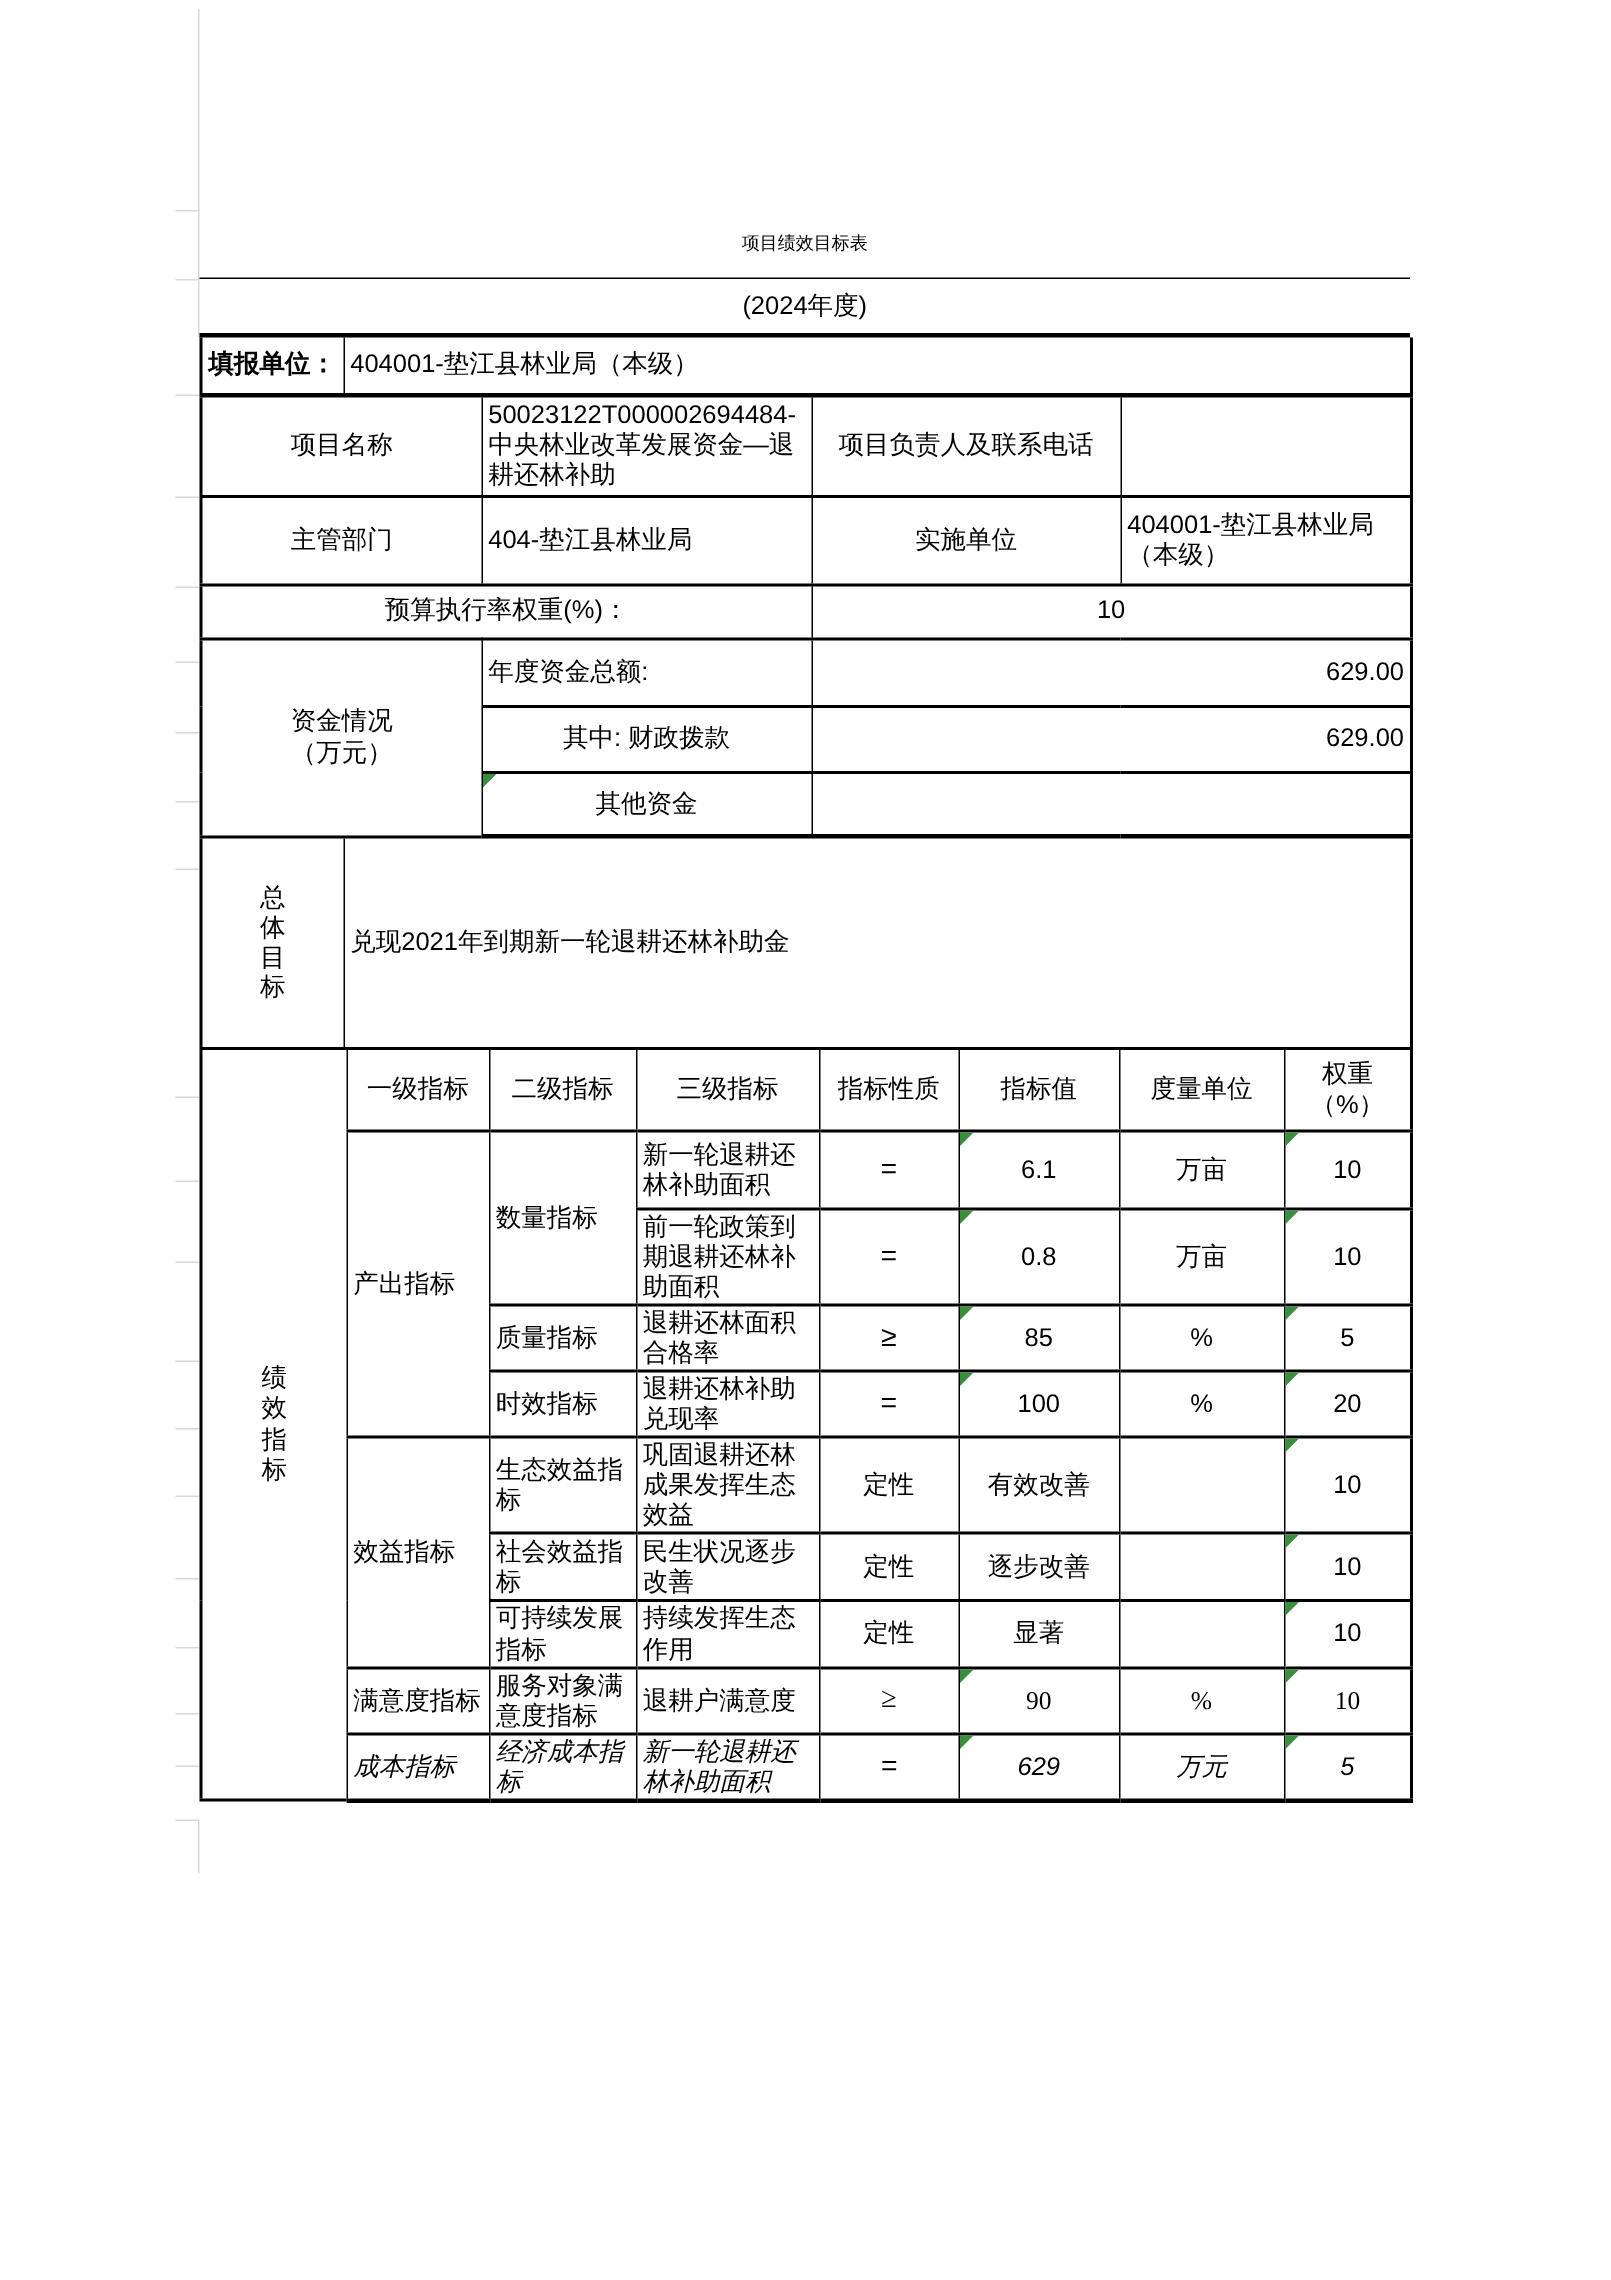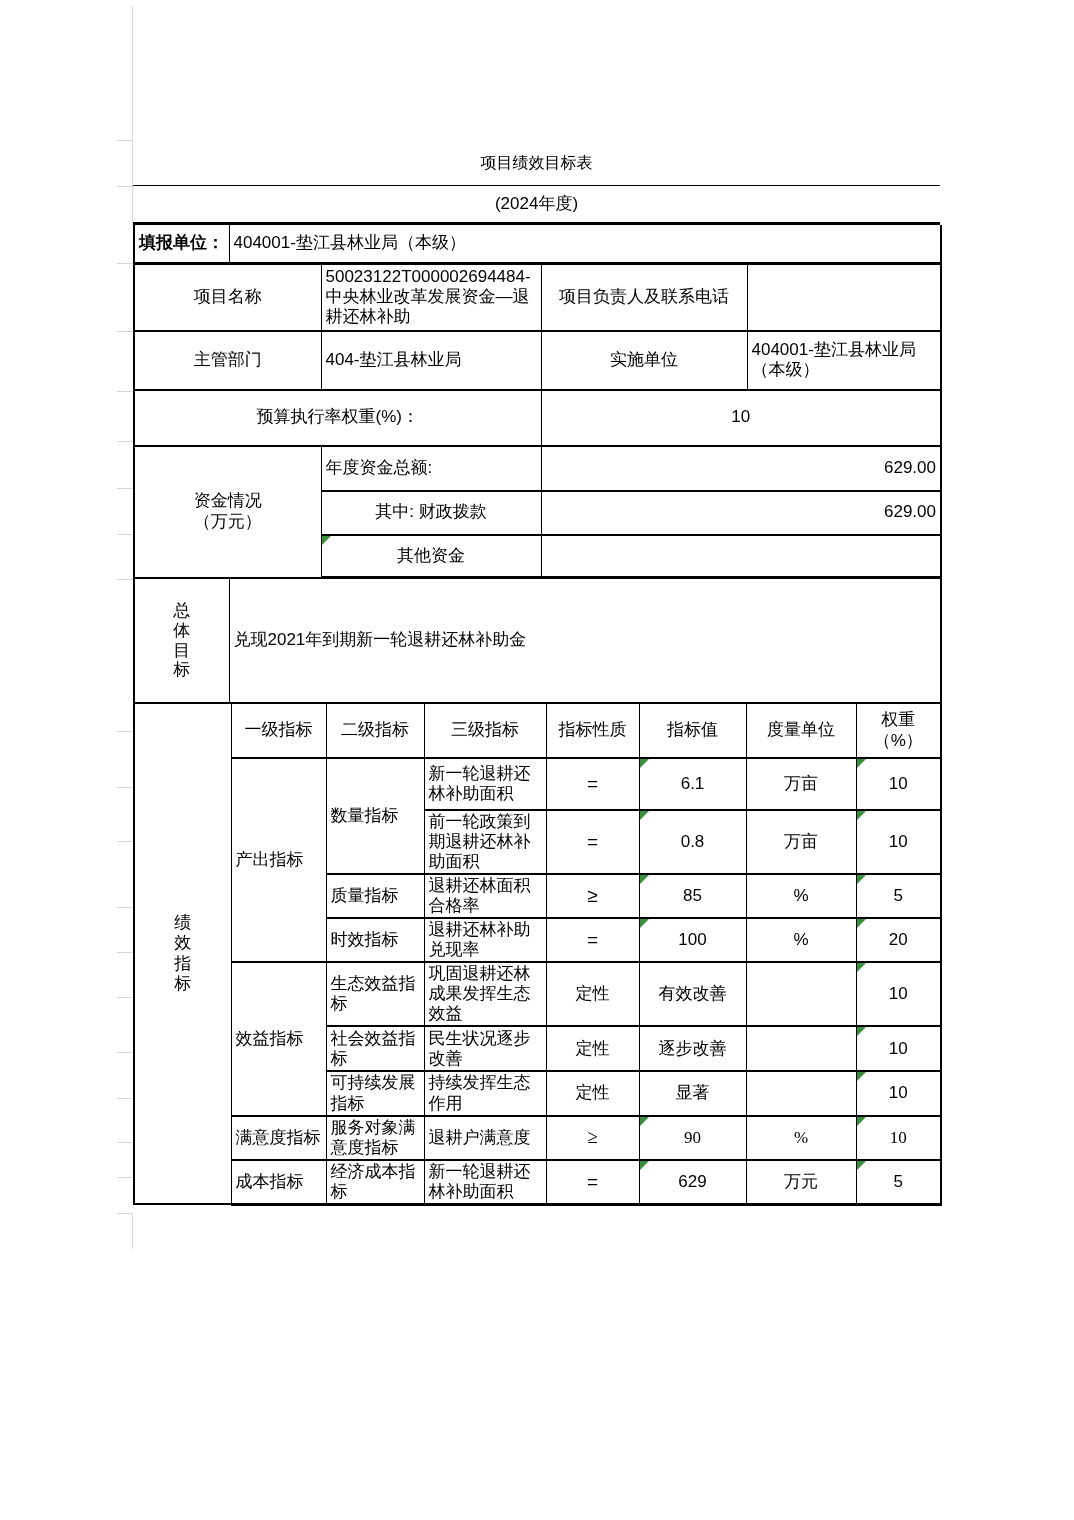--- a/index.html
+++ b/index.html
@@ -10,21 +10,21 @@
   html,body{margin:0;padding:0;}
   body{
     width:1074px;height:1520px;background:#fff;position:relative;
     font-family:"Liberation Sans","DejaVu Sans",sans-serif;
     color:var(--ink);
     -webkit-font-smoothing:none;
   }
   .sheet{position:absolute;left:133px;top:140px;width:807px;}
 
   
-  .title-row{height:45px;line-height:45px;text-align:center;font-size:16px;border-bottom:1px solid var(--ink);}
+  .title-row{height:45px;line-height:45px;text-align:center;font-size:12px;border-bottom:1px solid var(--ink);}
   .subtitle-row{height:36px;line-height:36px;text-align:center;font-size:17px;border-bottom:3px solid var(--ink);}
 
   
   table.sec{width:807px;border-collapse:collapse;table-layout:fixed;font-size:17px;}
   table.sec{border:2px solid var(--ink);border-top:none;}
   table.sec td{
     border:1px solid var(--ink);
     border-top-width:2px;border-bottom-width:2px;
     padding:1px 4px;vertical-align:middle;position:relative;
     word-break:break-all;line-height:1.18;
@@ -112,21 +112,21 @@
       <td class="c">项目负责人及联系电话</td>
       <td class="l"></td>
     </tr>
     <tr style="height:59px;">
       <td class="c">主管部门</td>
       <td class="l">404-垫江县林业局</td>
       <td class="c">实施单位</td>
       <td class="l pre">404001-垫江县林业局
 （本级）</td>
     </tr>
-    <tr style="height:56px;">
+    <tr style="height:36px;">
       <td class="c" colspan="2">预算执行率权重(%)：</td>
       <td class="c" colspan="2">10</td>
     </tr>
     <tr style="height:45px;">
       <td class="c vcell pre" rowspan="3">资金情况
 （万元）</td>
       <td class="l">年度资金总额:</td>
       <td class="r" colspan="2">629.00</td>
     </tr>
     <tr style="height:44px;">
@@ -139,21 +139,21 @@
     </tr>
   </tbody>
     </table>
 
   <table class="sec t-goal">
     <colgroup>
         <col style="width:95px">
         <col style="width:712px">
       </colgroup>
     <tbody>
-        <tr style="height:124px;">
+        <tr style="height:140px;">
       <td class="vcell"><span class="vtext">总体目标</span></td>
       <td class="l">兑现2021年到期新一轮退耕还林补助金</td>
     </tr>
   </tbody>
     </table>
 
   <table class="sec t-ind">
     <colgroup>
       <col style="width:97px">
         <col style="width:95px">
@@ -234,21 +234,21 @@
     </tr>
     <tr style="height:41px;font-family:Liberation Serif, serif;">
       <td class="l">满意度指标</td>
       <td class="l">服务对象满意度指标</td>
       <td class="l">退耕户满意度</td>
       <td class="c nature">≥</td>
       <td class="c"><i class="mk"></i><span>90</span></td>
       <td class="c">%</td>
       <td class="c"><i class="mk"></i><span>10</span></td>
     </tr>
-    <tr style="height:40px;">
+    <tr style="height:40px;font-style:italic;">
       <td class="l">成本指标</td>
       <td class="l">经济成本指标</td>
       <td class="l">新一轮退耕还林补助面积</td>
       <td class="c nature">=</td>
       <td class="c"><i class="mk"></i><span>629</span></td>
       <td class="c">万元</td>
       <td class="c"><i class="mk"></i><span>5</span></td>
     </tr>
   </tbody>
     </table>

